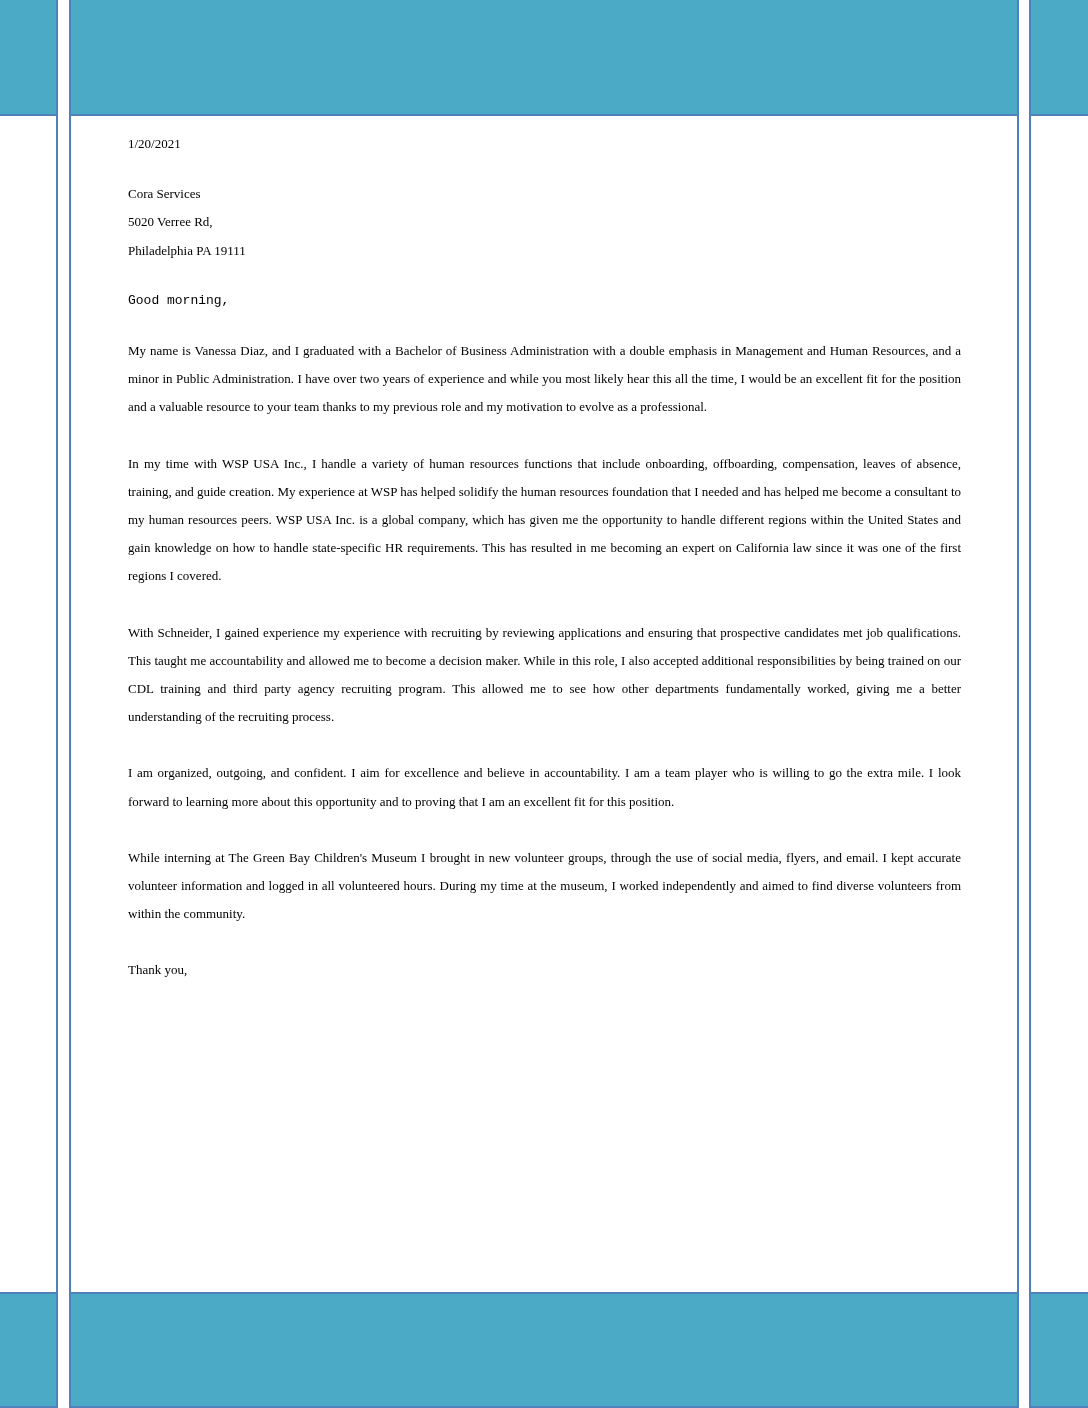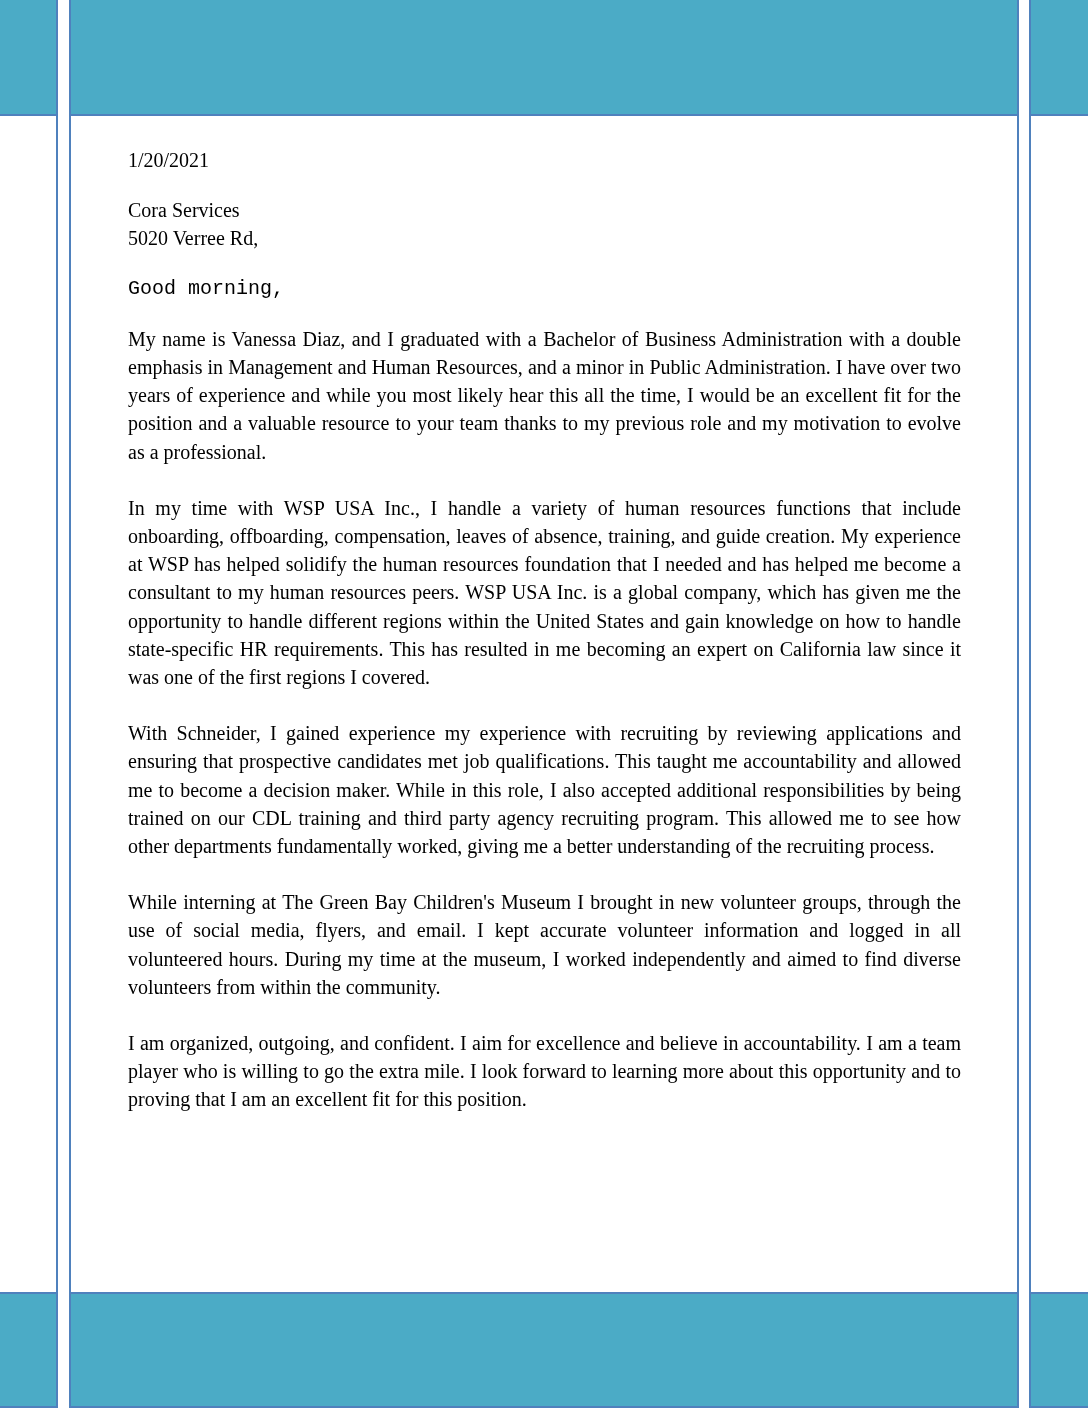--- a/index.html
+++ b/index.html
@@ -11,22 +11,22 @@
   }
   .col { position: absolute; top: 0; height: 1406px; background: #ffffff; }
   .col.left  { left: 0; width: 56px; border-right: 2px solid #4f81bd; }
   .col.main  { left: 69px; width: 946px; border-left: 2px solid #4f81bd; border-right: 2px solid #4f81bd; }
   .col.right { left: 1029px; width: 59px; border-left: 2px solid #4f81bd; }
   .band { position: absolute; left: 0; right: 0; background: #4babc6; }
   .band.top { top: 0; height: 114px; border-bottom: 2px solid #4f81bd; }
   .band.bottom { top: 1292px; height: 112px; border-top: 2px solid #4f81bd; border-bottom: 2px solid #4f81bd; }
 
   .letter {
-    position: absolute; left: 128px; top: 146px; width: 833px;
-    font-size: 20px; line-height: 28.2px;
+    position: absolute; left: 128px; top: 130px; width: 833px;
+    font-size: 13px; line-height: 28.2px;
   }
   .letter p { margin: 0; }
   .date { margin-bottom: 22px !important; }
   .addr { margin-bottom: 22px !important; }
   .greet { margin-bottom: 22px !important; font-family: Liberation Mono, monospace; }
   .para { text-align: justify; margin-bottom: 28px !important; }
   .closing { margin-bottom: 28px !important; }
 </style>
 </head>
 <body>
@@ -43,20 +43,22 @@
 <div style="position:absolute;left:69px;top:0;width:2px;height:1406px;background:#4f81bd;"></div>
 <div style="position:absolute;left:1019px;top:0;width:10px;height:1408px;background:#fff;"></div>
 <div style="position:absolute;left:1017px;top:0;width:2px;height:1406px;background:#4f81bd;"></div>
 <div style="position:absolute;left:1029px;top:0;width:2px;height:1406px;background:#4f81bd;"></div>
 
 <div class="letter">
   <p class="date">1/20/2021</p>
   <div class="addr">
     <p>Cora Services</p>
     <p>5020 Verree Rd,</p>
+    <p>Philadelphia PA 19111</p>
   </div>
   <p class="greet">Good morning,</p>
   <p class="para">My name is Vanessa Diaz, and I graduated with a Bachelor of Business Administration with a double emphasis in Management and Human Resources, and a minor in Public Administration. I have over two years of experience and while you most likely hear this all the time, I would be an excellent fit for the position and a valuable resource to your team thanks to my previous role and my motivation to evolve as a professional.</p>
   <p class="para">In my time with WSP USA Inc., I handle a variety of human resources functions that include onboarding, offboarding, compensation, leaves of absence, training, and guide creation. My experience at WSP has helped solidify the human resources foundation that I needed and has helped me become a consultant to my human resources peers. WSP USA Inc. is a global company, which has given me the opportunity to handle different regions within the United States and gain knowledge on how to handle state-specific HR requirements. This has resulted in me becoming an expert on California law since it was one of the first regions I covered.</p>
   <p class="para">With Schneider, I gained experience my experience with recruiting by reviewing applications and ensuring that prospective candidates met job qualifications. This taught me accountability and allowed me to become a decision maker. While in this role, I also accepted additional responsibilities by being trained on our CDL training and third party agency recruiting program. This allowed me to see how other departments fundamentally worked, giving me a better understanding of the recruiting process.</p>
+  <p class="para">I am organized, outgoing, and confident. I aim for excellence and believe in accountability. I am a team player who is willing to go the extra mile. I look forward to learning more about this opportunity and to proving that I am an excellent fit for this position.</p>
   <p class="para">While interning at The Green Bay Children's Museum I brought in new volunteer groups, through the use of social media, flyers, and email. I kept accurate volunteer information and logged in all volunteered hours. During my time at the museum, I worked independently and aimed to find diverse volunteers from within the community.</p>
-  <p class="para">I am organized, outgoing, and confident. I aim for excellence and believe in accountability. I am a team player who is willing to go the extra mile. I look forward to learning more about this opportunity and to proving that I am an excellent fit for this position.</p>
+  <p class="closing">Thank you,</p>
 </div>
 
 </body></html>

